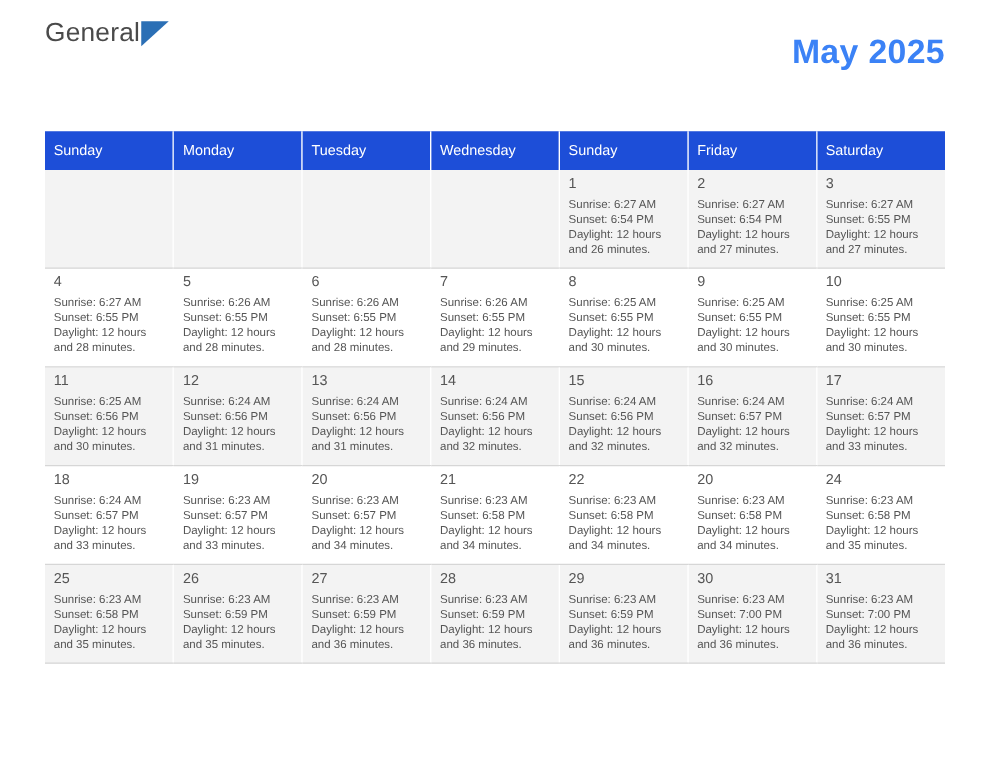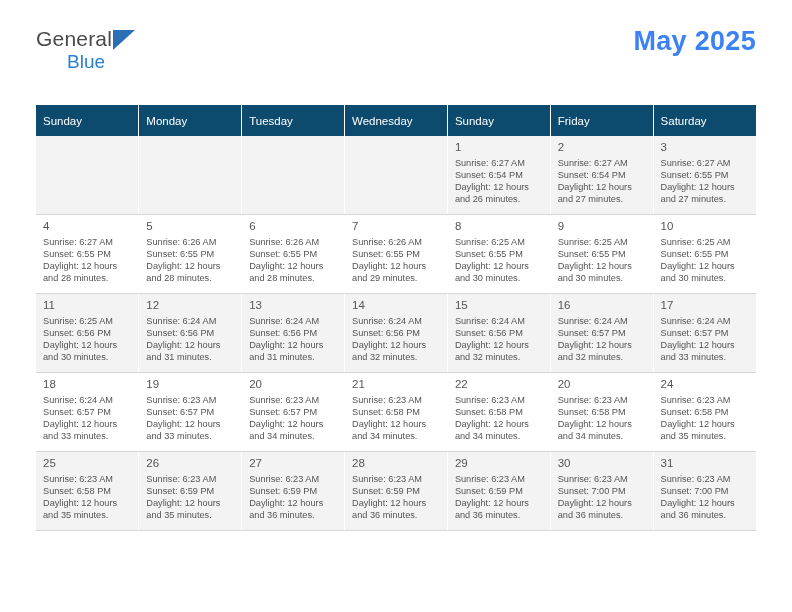--- a/index.html
+++ b/index.html
@@ -24,21 +24,21 @@
   
   .header {
     position: relative;
     height: 74px;
     padding-top: 26px;
     box-sizing: border-box;
   }
   .logo {
     position: absolute;
     left: 0;
-    top: 28px;
+    top: 16px;
     width: 220px;
     line-height: 1;
   }
   .logo-general {
     font-size: 21px;
     color: #4a4a4a;
     letter-spacing: 0.2px;
     display: inline-block;
   }
   .logo-flag {
@@ -76,21 +76,21 @@
   
   .calendar {
     position: absolute;
     left: 36px;
     top: 105px;
     width: 720px;
     border-collapse: collapse;
     table-layout: fixed;
   }
   .calendar th {
-    background: #0c4a6e;
+    background: #1d4ed8;
     color: #ffffff;
     font-size: 11.5px;
     font-weight: normal;
     text-align: left;
     padding: 6px 0 6px 7px;
     height: 19px;
     border-right: 1px solid #ffffff;
   }
   .calendar th:last-child {
     border-right: none;
@@ -130,21 +130,20 @@
   }
 </style>
 </head>
 <body>
 
 <div class="page">
 
   <div class="header">
     <div class="logo">
       <span class="logo-general">General</span><span class="logo-flag"></span>
-      <span class="logo-blue">Blue</span>
     </div>
     <div class="title">May 2025</div>
   </div>
 
   <table class="calendar">
     <thead>
       <tr>
         <th>Sunday</th>
         <th>Monday</th>
         <th>Tuesday</th>

